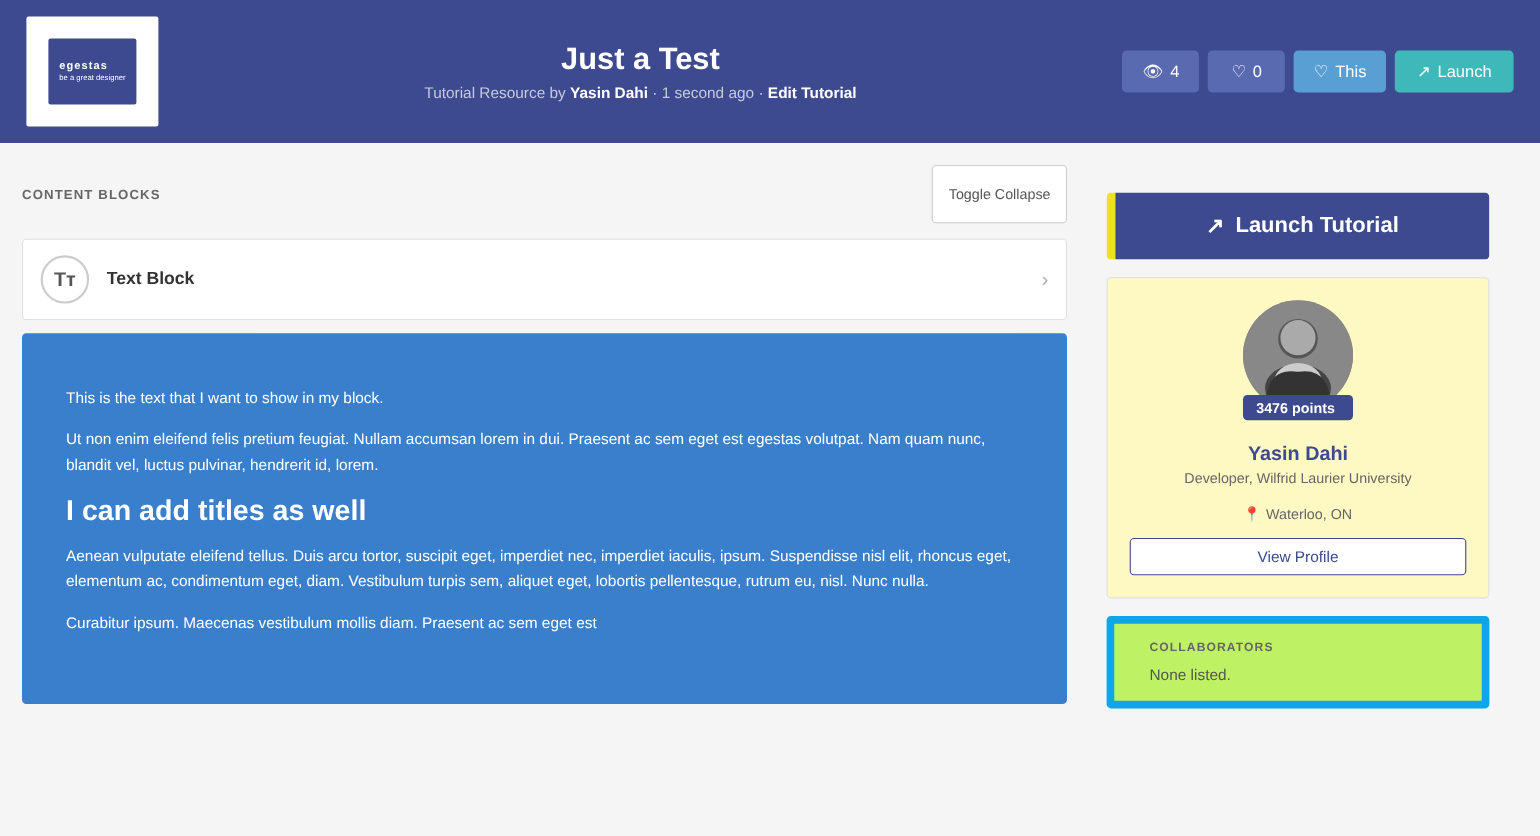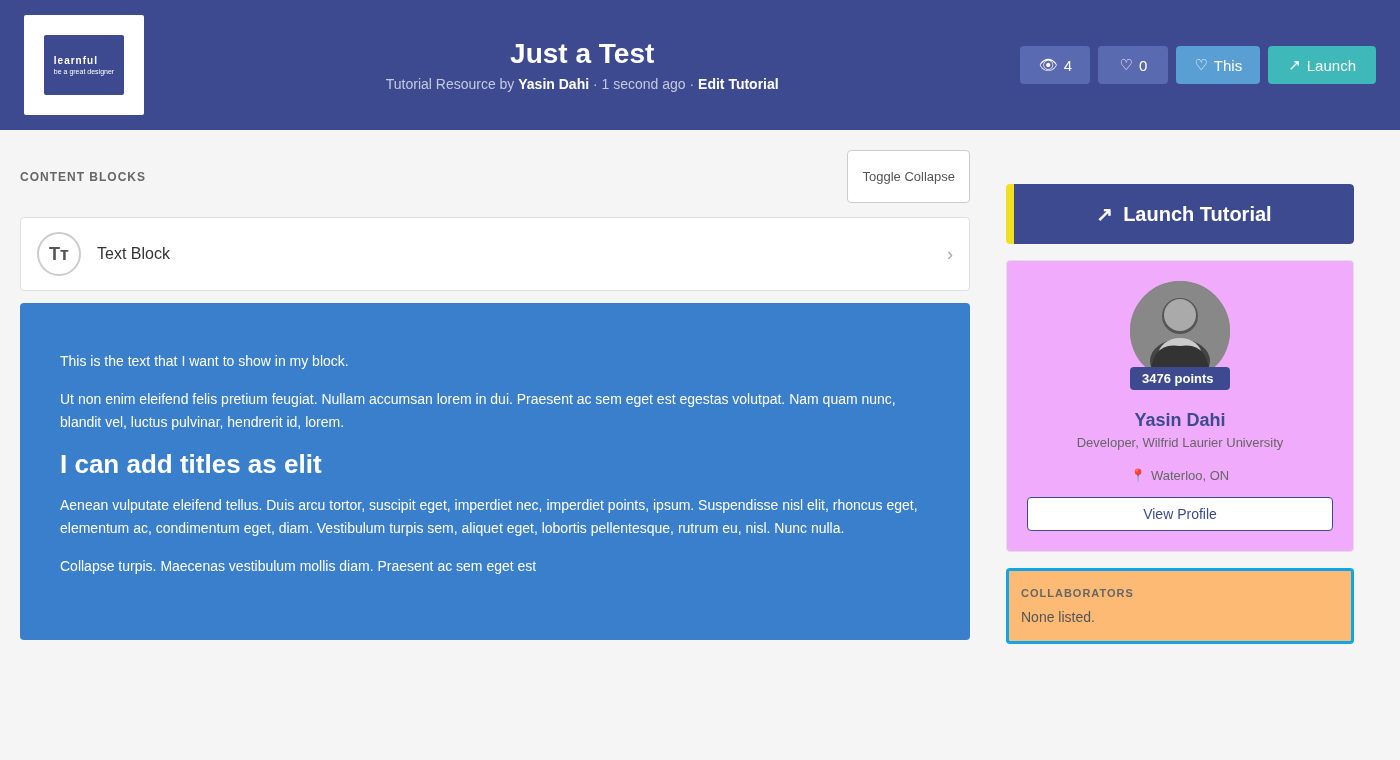--- a/index.html
+++ b/index.html
@@ -176,20 +176,21 @@
       font-weight: bold;
       color: #555;
       flex-shrink: 0;
       margin-right: 16px;
       background: #fff;
     }
     .block-label {
       flex: 1;
       font-size: 16px;
       color: #333;
+      font-weight: bold;
     }
     .block-chevron {
       color: #aaa;
       font-size: 18px;
     }
 
     
     .content-preview {
       background: #3a7fcc;
       border-radius: 4px;
@@ -242,21 +243,21 @@
       font-weight: bold;
       cursor: pointer;
       display: flex;
       align-items: center;
       justify-content: center;
       gap: 10px;
     }
 
     
     .author-card {
-      background: #f0abfc;
+      background: #fef9c3;
       border: 1px solid #e0e0e0;
       border-radius: 4px;
       padding: 20px;
       display: flex;
       flex-direction: column;
       align-items: center;
     }
     .author-avatar-wrap {
       position: relative;
       margin-bottom: 10px;
@@ -309,24 +310,24 @@
       color: #3d4a8f;
       border-radius: 4px;
       padding: 8px 4px;
       font-size: 14px;
       cursor: pointer;
       width: 100%;
     }
 
     
     .collaborators-card {
-      background: #fdba74;
-      border: 3px solid #0ea5e9;
-      border-radius: 4px;
-      padding: 16px 12px;
+      background: #bef264;
+      border: 7px solid #0ea5e9;
+      border-radius: 4px;
+      padding: 16px 32px;
     }
     .collaborators-title {
       font-size: 11px;
       font-weight: bold;
       color: #666;
       letter-spacing: 1px;
       text-transform: uppercase;
       margin-bottom: 10px;
     }
     .collaborators-none {
@@ -334,21 +335,21 @@
       color: #555;
     }
   </style>
 </head>
 <body>
 
 <header class="header">
   <div class="header-logo">
     <div class="logo-inner">
       <div>
-        <div class="logo-text-small">learnful</div>
+        <div class="logo-text-small">egestas</div>
         <div class="logo-subtext">be a great designer</div>
       </div>
     </div>
   </div>
 
   <div class="header-info">
     <div class="header-title">Just a Test</div>
     <div class="header-meta">
       <span>Tutorial Resource by </span>
       <strong>Yasin Dahi</strong>
@@ -391,23 +392,23 @@
       <div class="block-icon">
         <span>Tт</span>
       </div>
       <span class="block-label">Text Block</span>
       <span class="block-chevron">›</span>
     </div>
 
     <div class="content-preview">
       <p class="preview-para">This is the text that I want to show in my block.</p>
       <p class="preview-para">Ut non enim eleifend felis pretium feugiat. Nullam accumsan lorem in dui. Praesent ac sem eget est egestas volutpat. Nam quam nunc, blandit vel, luctus pulvinar, hendrerit id, lorem.</p>
-      <h2 class="preview-heading">I can add titles as elit</h2>
-      <p class="preview-para">Aenean vulputate eleifend tellus. Duis arcu tortor, suscipit eget, imperdiet nec, imperdiet points, ipsum. Suspendisse nisl elit, rhoncus eget, elementum ac, condimentum eget, diam. Vestibulum turpis sem, aliquet eget, lobortis pellentesque, rutrum eu, nisl. Nunc nulla.</p>
-      <p class="preview-para">Collapse turpis. Maecenas vestibulum mollis diam. Praesent ac sem eget est</p>
+      <h2 class="preview-heading">I can add titles as well</h2>
+      <p class="preview-para">Aenean vulputate eleifend tellus. Duis arcu tortor, suscipit eget, imperdiet nec, imperdiet iaculis, ipsum. Suspendisse nisl elit, rhoncus eget, elementum ac, condimentum eget, diam. Vestibulum turpis sem, aliquet eget, lobortis pellentesque, rutrum eu, nisl. Nunc nulla.</p>
+      <p class="preview-para">Curabitur ipsum. Maecenas vestibulum mollis diam. Praesent ac sem eget est</p>
     </div>
   </div>
 
   <div class="sidebar">
 
     <div class="launch-section">
       <div class="yellow-bar"></div>
       <button class="btn-launch-tutorial">
         <span style="font-size:20px;">↗</span>
         <span>Launch Tutorial</span>

